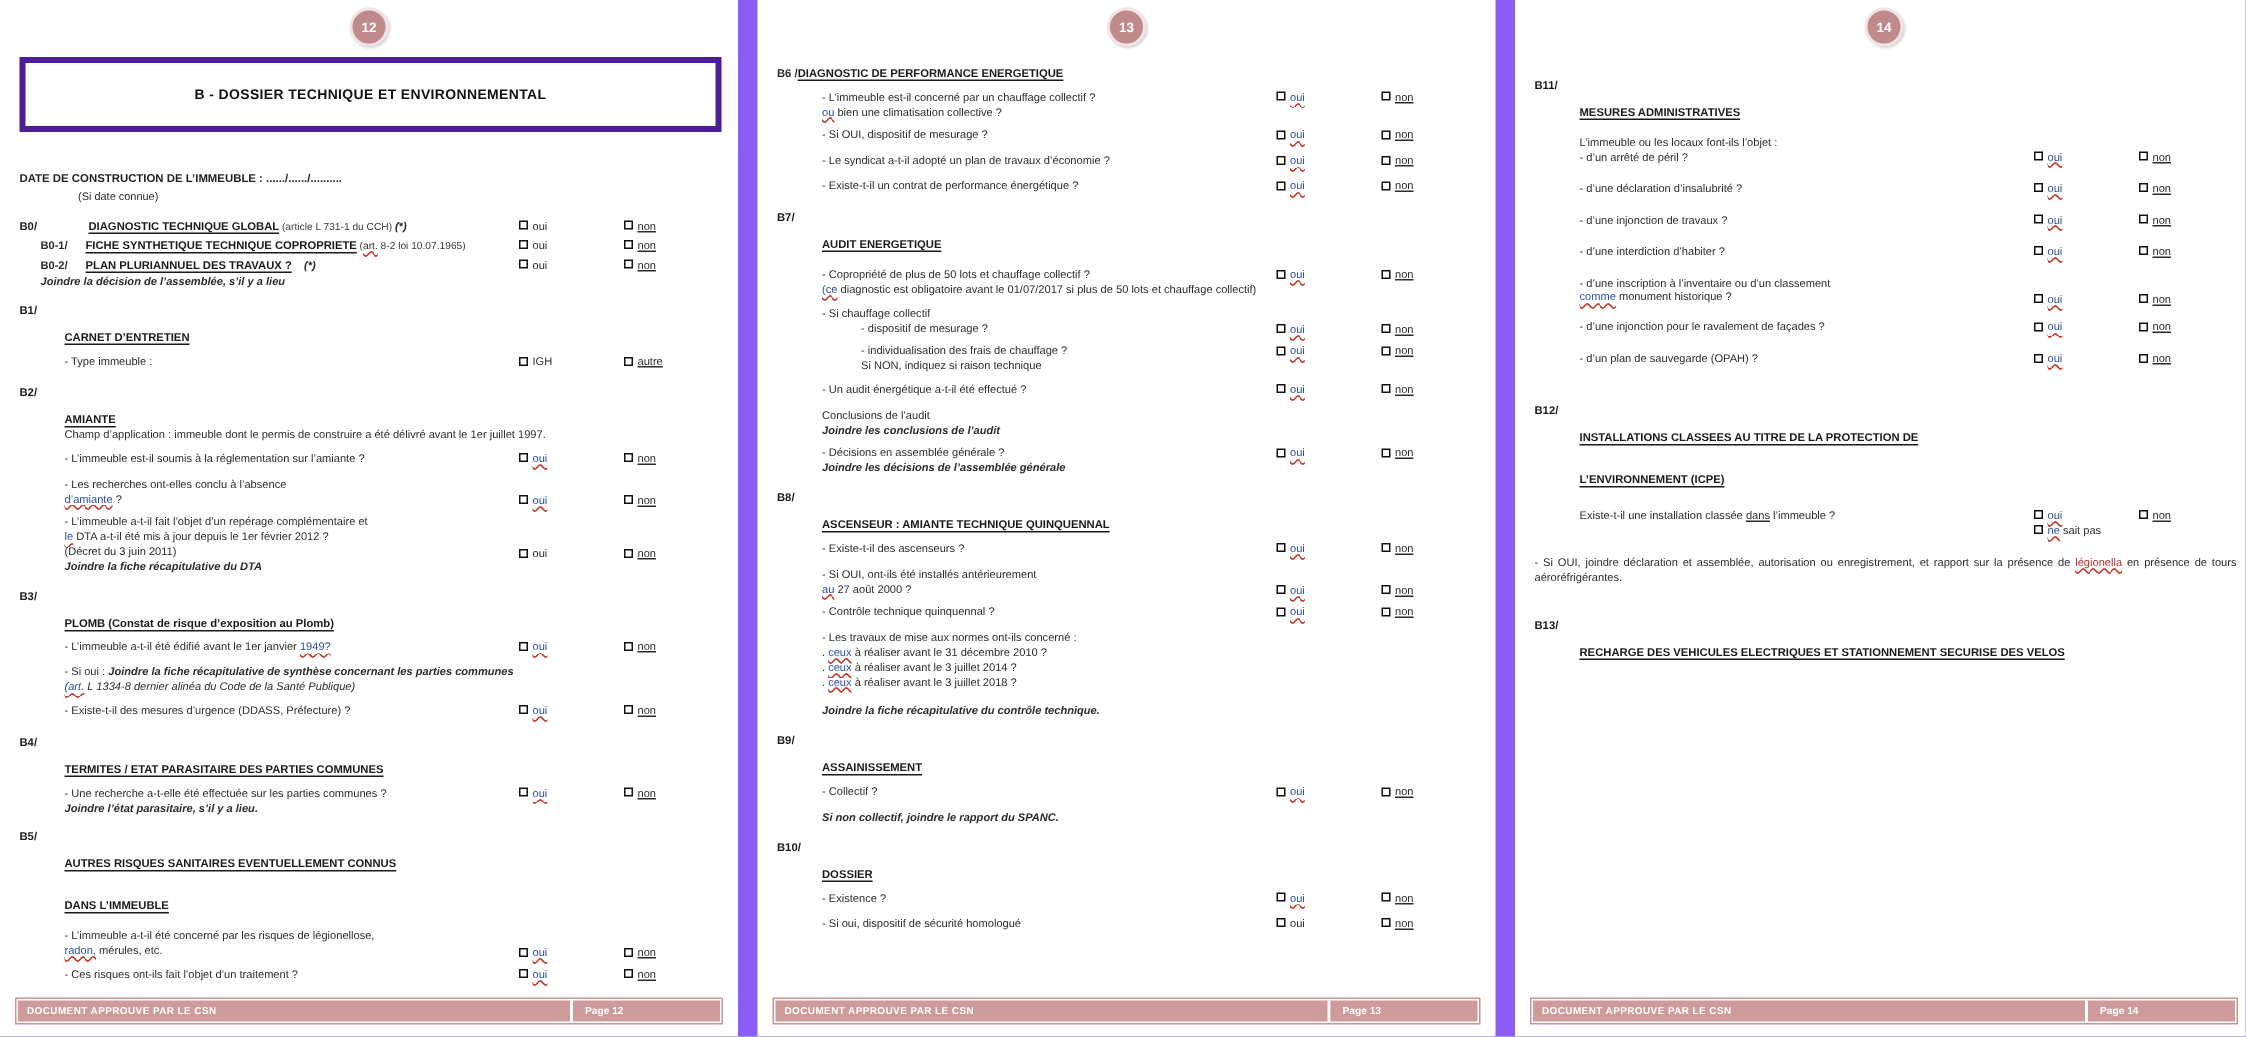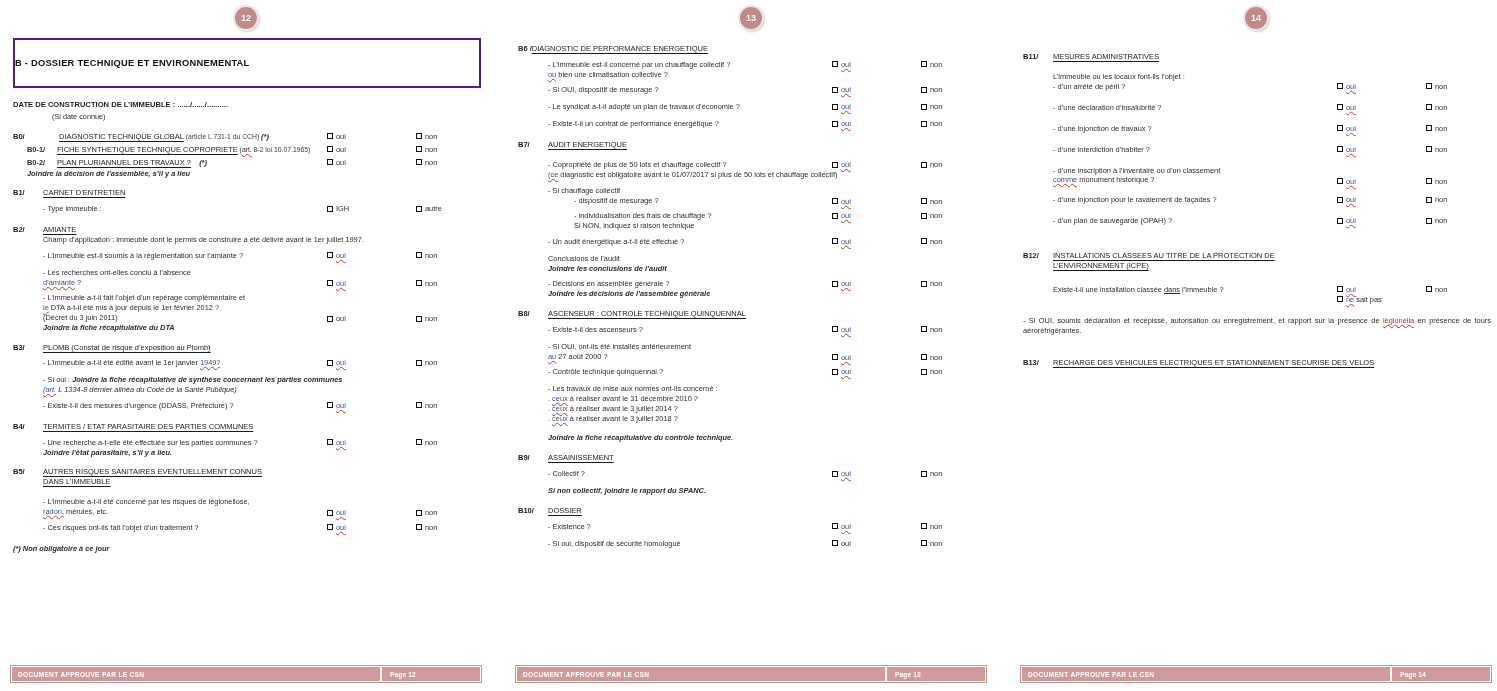--- a/index.html
+++ b/index.html
@@ -7,21 +7,21 @@
   html, body {
     margin: 0; padding: 0;
     width: 1497px; height: 691px;
     background: #c8c8c8;
     font-family: "Liberation Sans", sans-serif;
     overflow: hidden;
   }
   .viewport {
     width: 1497px; height: 691px;
     display: flex;
-    background: #ffffff;
+    background: #8b5cf6;
     position: relative;
   }
   .page {
     width: 492px;
     height: 691px;
     background: #ffffff;
     position: relative;
     flex: 0 0 auto;
     overflow: hidden;
   }
@@ -50,45 +50,45 @@
   .content {
     position: absolute;
     top: 38px; left: 13px; right: 11px; bottom: 34px;
     font-size: 7.4px;
     color: #2b2b2b;
     line-height: 1.32;
   }
 
   
   .title-box {
-    border: 2px solid #4c1d95;
+    border: 4px solid #4c1d95;
     height: 50px;
-    display: flex; align-items: center; 
-    margin-bottom: 12px;
+    display: flex; align-items: center; justify-content: center;
+    margin-bottom: 26px;
   }
   .title-box .t {
     font-size: 9.3px;
     font-weight: bold;
     letter-spacing: 0.25px;
     color: #111;
   }
 
   .date-line { font-weight: bold; font-size: 7.6px; color: #1f1f1f; }
   .date-sub { font-size: 7.3px; margin-top: 2px; color: #2b2b2b; padding-left: 39px; }
 
   
   .row {
     display: flex;
     align-items: flex-start;
     position: relative;
     min-height: 11px;
   }
   .q { flex: 1 1 auto; padding-right: 6px; }
-  .optA { position: absolute; left: 314px; top: 0; width: 70px; }
-  .optB { position: absolute; left: 403px; top: 0; width: 70px; }
+  .optA { position: absolute; left: 333px; top: 0; width: 70px; }
+  .optB { position: absolute; left: 403px; top: 0; width: 70px; text-decoration: underline; }
 
   .cb {
     display: inline-block;
     width: 6px; height: 6px;
     border: 1.3px solid #111;
     vertical-align: -0.5px;
     margin-right: 3px;
     background: #fff;
   }
   .opt-label { font-size: 7.4px; color: #2b2b2b; }
@@ -103,23 +103,24 @@
     display: flex;
     margin-top: 10px;
     align-items: flex-start;
     position: relative;
   }
   .sec-num {
     width: 30px; flex: 0 0 30px;
     font-weight: bold; font-size: 7.5px; color: #1a1a1a;
   }
   .sec-title {
-    font-weight: normal; font-size: 7.5px;
+    font-weight: bold; font-size: 7.5px;
     text-decoration: underline; color: #1a1a1a;
     text-underline-offset: 1.5px;
+    margin-top: 18px;
   }
   .sec-title.nowrap { white-space: nowrap; }
 
   .sub { margin-left: 30px; }
   .sub3 { margin-left: 56px; }
 
   .ital-bold { font-style: italic; font-weight: bold; }
   .ital { font-style: italic; }
   .sm { font-size: 6.8px; color: #3a3a3a; }
   .note { font-weight: bold; font-style: italic; font-size: 7.4px; }
@@ -440,21 +441,21 @@
         <div class="q sub">
           <div>- Décisions en assemblée générale ?</div>
           <div class="note">Joindre les décisions de l’assemblée générale</div>
         </div>
         <div class="optA"><span class="cb"></span><span class="opt-label misspell">oui</span></div>
         <div class="optB"><span class="cb"></span><span class="opt-label plain">non</span></div>
       </div>
 
       <div class="sec">
         <div class="sec-num">B8/</div>
-        <div class="sec-title">ASCENSEUR : CONTROLE TECHNIQUE QUINQUENNAL</div>
+        <div class="sec-title">ASCENSEUR : AMIANTE TECHNIQUE QUINQUENNAL</div>
       </div>
 
       <div class="gap-sm"></div>
       <div class="row">
         <div class="q sub">- Existe-t-il des ascenseurs ?</div>
         <div class="optA"><span class="cb"></span><span class="opt-label misspell">oui</span></div>
         <div class="optB"><span class="cb"></span><span class="opt-label plain">non</span></div>
       </div>
 
       <div class="gap-sm"></div>
@@ -603,21 +604,21 @@
       <div class="gap-lg"></div>
       <div class="row">
         <div class="q sub"><span>Existe-t-il une installation classée </span><span class="u">dans</span><span> l’immeuble ?</span></div>
         <div class="optA"><span class="cb"></span><span class="opt-label misspell">oui</span></div>
         <div class="optB"><span class="cb"></span><span class="opt-label plain">non</span></div>
         <div class="optA" style="top:10px;width:90px"><span class="cb"></span><span class="opt-label misspell">ne</span><span class="opt-label plain"> sait pas</span></div>
       </div>
 
       <div class="gap-lg"></div>
       <div class="gap-sm"></div>
-      <div class="justified" style="margin-left:0"><span>- Si OUI, soumis déclaration et récépissé, autorisation ou enregistrement, et rapport sur la présence de </span><span class="spell-red">légionella</span><span> en présence de tours aéroréfrigérantes.</span></div>
+      <div class="justified" style="margin-left:0"><span>- Si OUI, joindre déclaration et assemblée, autorisation ou enregistrement, et rapport sur la présence de </span><span class="spell-red">légionella</span><span> en présence de tours aéroréfrigérantes.</span></div>
 
       <div class="sec" style="margin-top:22px">
         <div class="sec-num">B13/</div>
         <div class="sec-title nowrap">RECHARGE DES VEHICULES ELECTRIQUES ET STATIONNEMENT SECURISE DES VELOS</div>
       </div>
 
     </div>
 
     <div class="footer">
       <div class="footer-left">DOCUMENT APPROUVE PAR LE CSN</div>

